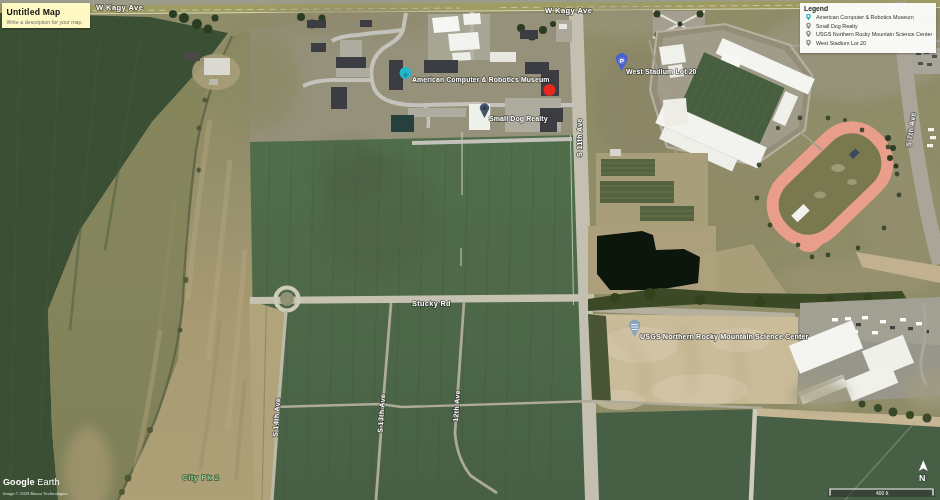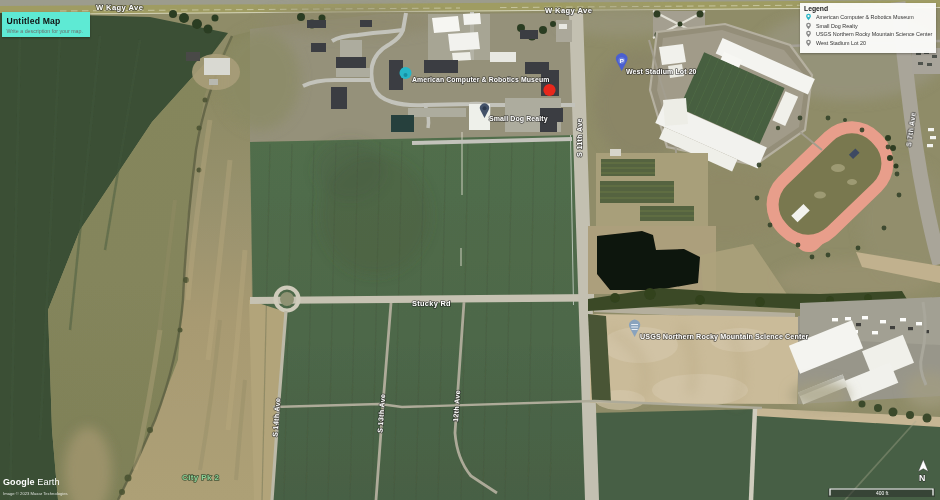--- a/index.html
+++ b/index.html
@@ -467,21 +467,21 @@
 
 <rect x="828" y="488.5" width="107" height="8.5" fill="#2a2e2a" opacity="0.55"></rect>
 <path d="M830,495.5 L830,489 L933,489 L933,495.5" stroke="#ffffff" stroke-width="1.2" fill="none"></path>
 <text x="876" y="495" font-size="4.9" fill="#ffffff">400 ft</text>
 
 <path d="M923.3,459.5 L918.3,471.5 L923.3,468.7 L928.3,471.5 Z" fill="#ffffff" stroke="#2a2a2a" stroke-width="0.4"></path>
 <text x="919" y="481" font-size="8.8" font-weight="bold" fill="#ffffff" paint-order="stroke" stroke="#2a2a2a" stroke-width="0.9">N</text>
 </g>
 </svg>
 
-<div style="position:absolute;left:2px;top:12px;width:88px;height:24.5px;background:#5eead4;box-shadow:0 1px 2px rgba(0,0,0,0.3);">
+<div style="position:absolute;left:2px;top:3px;width:88px;height:24.5px;background:#fef9c3;box-shadow:0 1px 2px rgba(0,0,0,0.3);">
 <div style="font-size:8.6px;font-weight:bold;color:#111;padding:3.5px 0 0 4.5px;letter-spacing:0.2px;">Untitled Map</div>
 <div style="font-size:5.3px;color:#6d6d6d;padding:2.5px 0 0 4.5px;">Write a description for your map.</div>
 </div>
 
 <div style="position:absolute;left:799.5px;top:2.5px;width:136.5px;height:50.5px;background:rgba(251,251,249,0.97);box-shadow:0 1px 2px rgba(0,0,0,0.3);">
 <div style="font-size:6.8px;font-weight:bold;color:#222;padding:2px 0 0 4.5px;">Legend</div>
 <div style="padding:1.5px 0 0 5px;">
 
 <div style="height:8.6px;display:flex;align-items:center;">
 <svg width="7" height="8" viewBox="0 0 10 12" style="flex:none">

